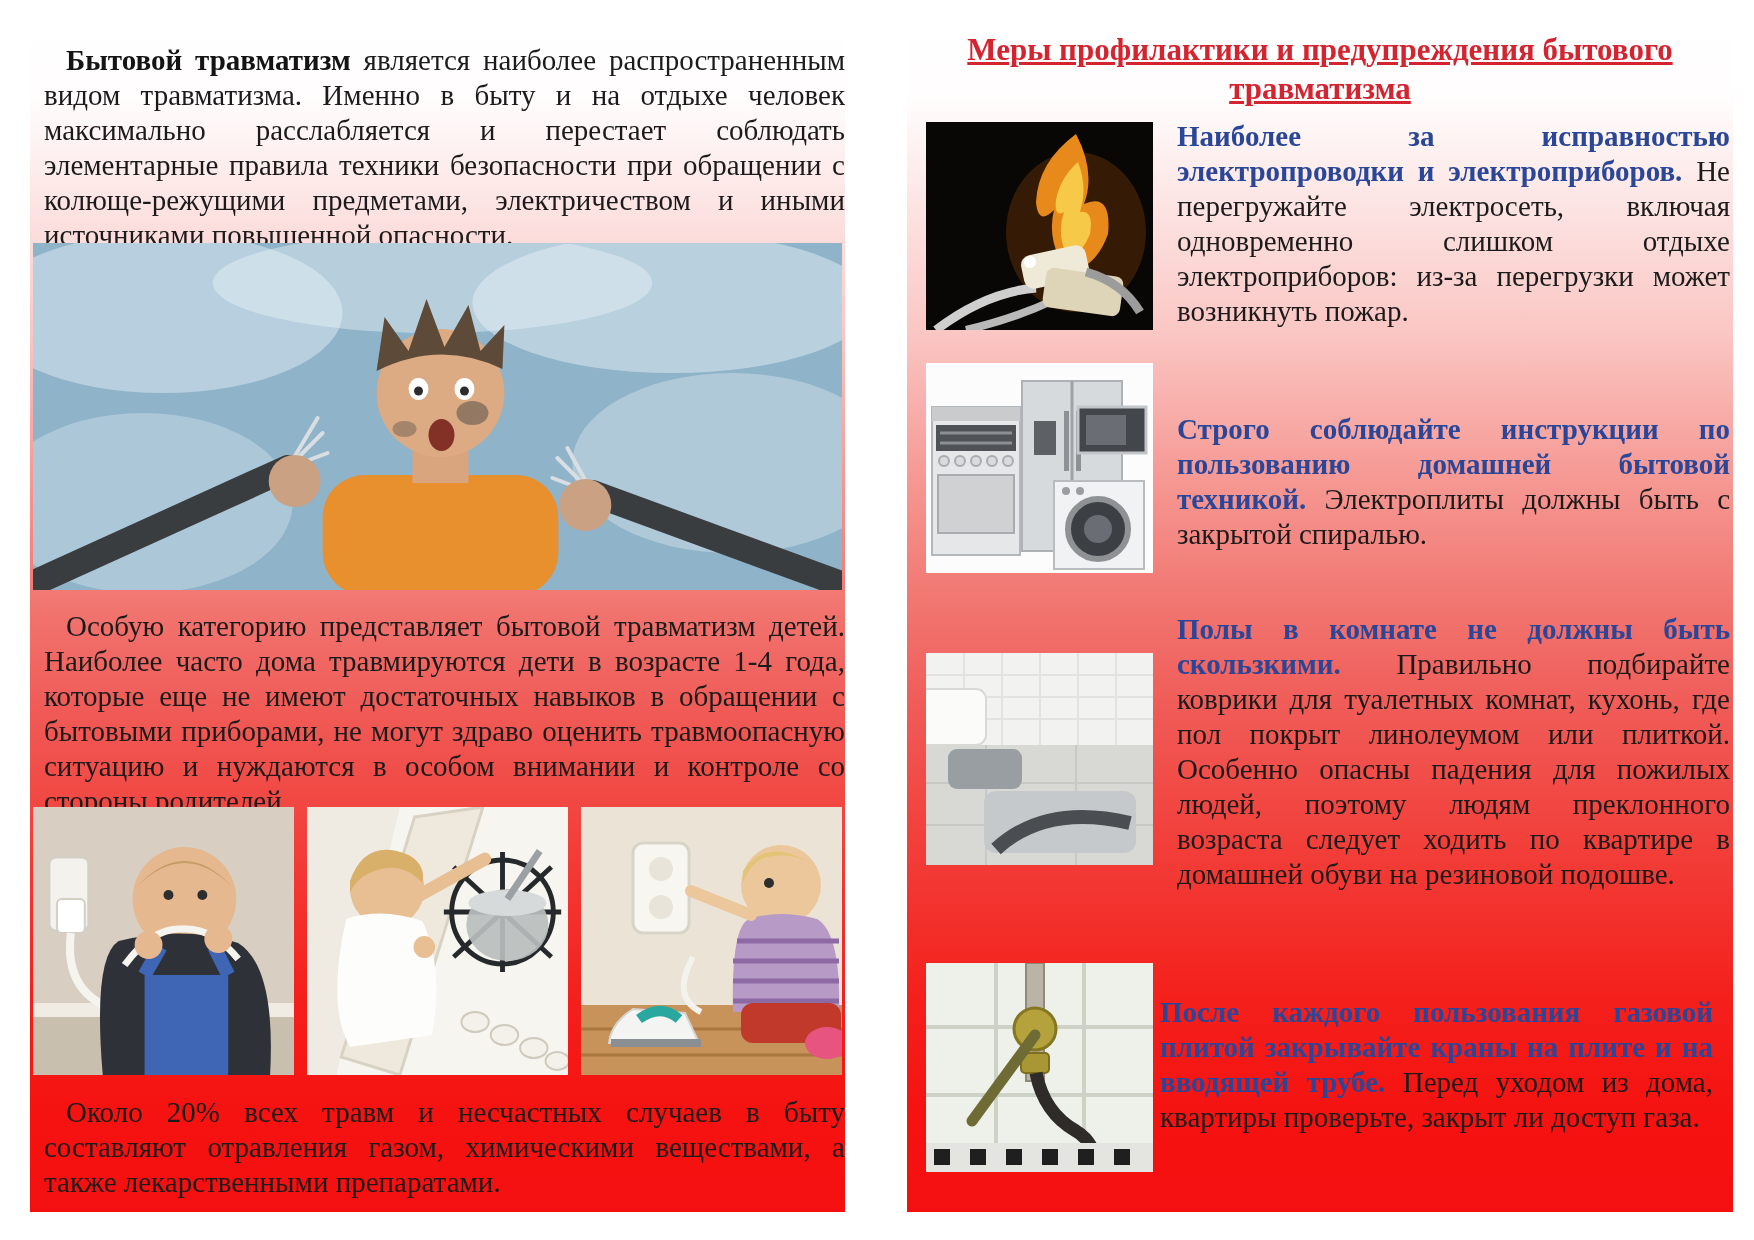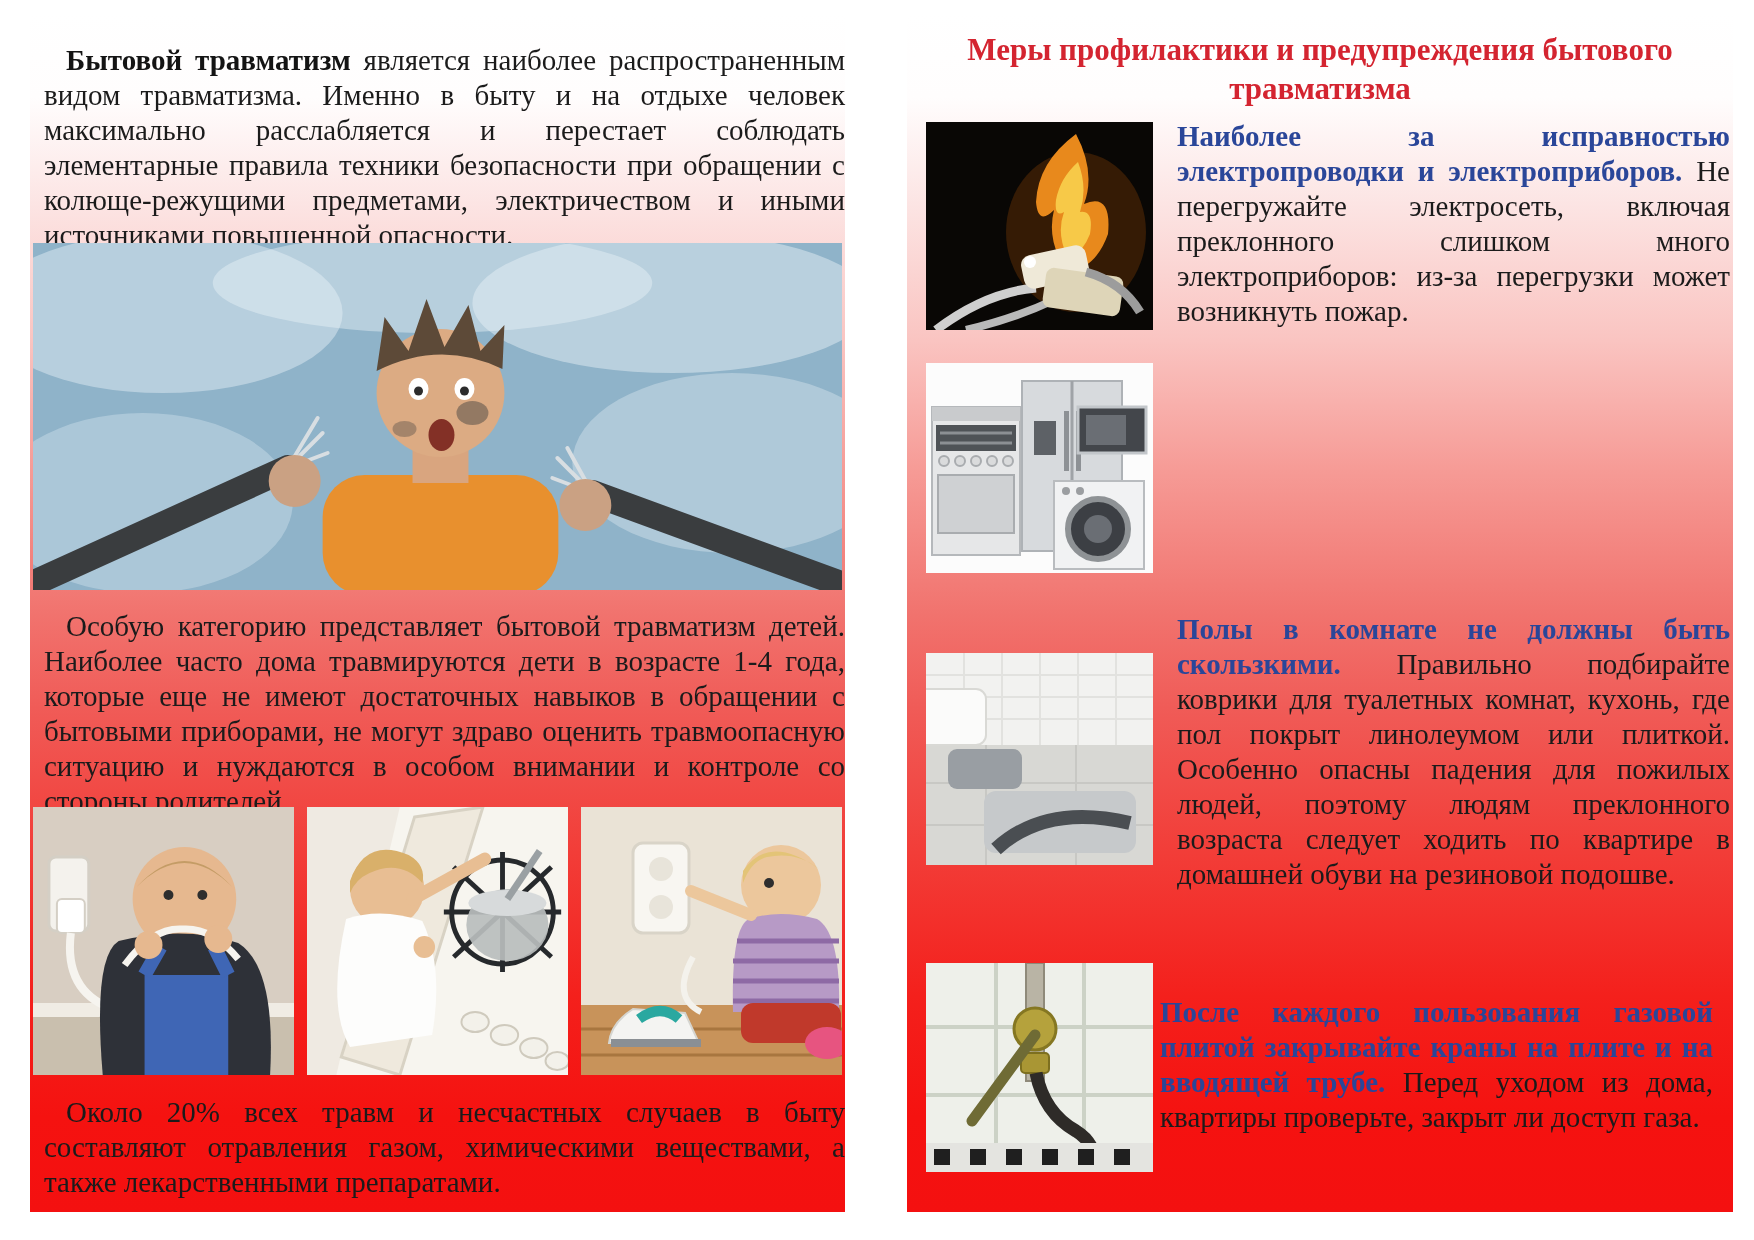--- a/index.html
+++ b/index.html
@@ -17,21 +17,21 @@
   .page-right{left:907px;width:826px;}
   p.body{
     position:absolute;margin:7px;font-size:29px;line-height:35px;
     text-align:justify;color:#1b1b1b;
   }
   .indent{text-indent:22px;}
   .lead-bold{font-weight:bold;color:#141414;}
   .lead-blue{font-weight:bold;color:#2a4699;}
   .title{
     position:absolute;top:16px;left:0;width:100%;text-align:center;
-    font-weight:bold;font-size:31px;line-height:39px;color:#d42430;
+    font-weight:bold;font-size:31px;line-height:39px;color:#d42430;text-decoration:underline;
   }
   .ph{position:absolute;overflow:hidden;background:#ddd;}
   .ph svg{display:block;width:100%;height:100%;}
   
   .pl-p1{left:7px;top:22px;width:801px;}
   .pl-photo-main{left:3px;top:229px;width:809px;height:347px;}
   .pl-p2{left:7px;top:588px;width:801px;}
   .pl-row{position:absolute;left:3px;top:793px;width:809px;height:268px;display:flex;gap:13px;}
   .pl-row .ph{position:relative;flex:1;height:100%;}
   .pl-p3{left:7px;top:1074px;width:801px;}
@@ -185,21 +185,21 @@
       <path d="M152 40 Q162 66 154 90 Q168 88 164 112 Q156 132 142 136 Q130 112 138 90 Q128 96 130 78 Q134 56 152 40 Z" fill="#f7c948"></path>
       <path d="M10 208 Q60 170 110 166" stroke="#cfcfcf" stroke-width="9" fill="none"></path>
       <path d="M40 208 Q90 196 128 178" stroke="#b9b9b9" stroke-width="8" fill="none"></path>
       <rect x="96" y="128" width="66" height="34" rx="10" fill="#efe9d8" transform="rotate(-12 129 145)"></rect>
       <rect x="118" y="150" width="78" height="40" rx="8" fill="#ded5b8" transform="rotate(8 157 170)"></rect>
       <path d="M160 150 Q196 160 214 190" stroke="#9c9c9c" stroke-width="9" fill="none"></path>
       <circle cx="104" cy="140" r="6" fill="#fff"></circle>
     </svg>
   </div>
   <p class="body pr-t1"><span class="lead-blue">Наиболее за исправностью электропроводки и электроприборов.</span>
-    <span>Не перегружайте электросеть, включая преклонного слишком много электроприборов: из-за перегрузки может возникнуть пожар.</span></p>
+    <span>Не перегружайте электросеть, включая одновременно слишком отдыхе электроприборов: из-за перегрузки может возникнуть пожар.</span></p>
 
   <div class="ph pr-ph2" role="img" aria-label="Бытовая техника: плита, холодильник, микроволновая печь, стиральная машина">
     <svg viewBox="0 0 227 210" preserveAspectRatio="none">
       <rect width="227" height="210" fill="#fcfcfc"></rect>
       <rect x="96" y="18" width="100" height="170" fill="#d7dadd" stroke="#aeb2b6" stroke-width="2"></rect>
       <line x1="146" y1="18" x2="146" y2="188" stroke="#9fa3a7" stroke-width="3"></line>
       <rect x="138" y="48" width="5" height="60" fill="#8d9195"></rect>
       <rect x="150" y="48" width="5" height="60" fill="#8d9195"></rect>
       <rect x="108" y="58" width="22" height="34" fill="#5d6166"></rect>
       <rect x="152" y="44" width="68" height="46" fill="#43464b" stroke="#c2c6ca" stroke-width="3"></rect>
@@ -219,20 +219,22 @@
           <circle cx="82" cy="98" r="5"></circle>
       </g>
       <rect x="12" y="112" width="76" height="58" fill="#cfd1d3" stroke="#a9acaf" stroke-width="2"></rect>
       <rect x="128" y="118" width="90" height="88" fill="#f1f2f3" stroke="#b9bcbf" stroke-width="2"></rect>
       <circle cx="172" cy="166" r="30" fill="#3c3f44" stroke="#8e9295" stroke-width="6"></circle>
       <circle cx="172" cy="166" r="14" fill="#6a6e74"></circle>
       <circle cx="140" cy="128" r="4" fill="#9b9ea1"></circle>
         <circle cx="154" cy="128" r="4" fill="#9b9ea1"></circle>
     </svg>
   </div>
+  <p class="body pr-t2"><span class="lead-blue">Строго соблюдайте инструкции по пользованию домашней бытовой техникой.</span>
+    <span>Электроплиты должны быть с закрытой спиралью.</span></p>
 
   <div class="ph pr-ph3" role="img" aria-label="Серые коврики для ванной на плиточном полу">
     <svg viewBox="0 0 227 212" preserveAspectRatio="none">
       <rect width="227" height="92" fill="#f2f2f0"></rect>
       <g stroke="#e2e2df" stroke-width="2">
         <path d="M0 22 H227"></path>
           <path d="M0 44 H227"></path>
           <path d="M0 66 H227"></path>
         <path d="M38 0 V92"></path>
           <path d="M76 0 V92"></path>

